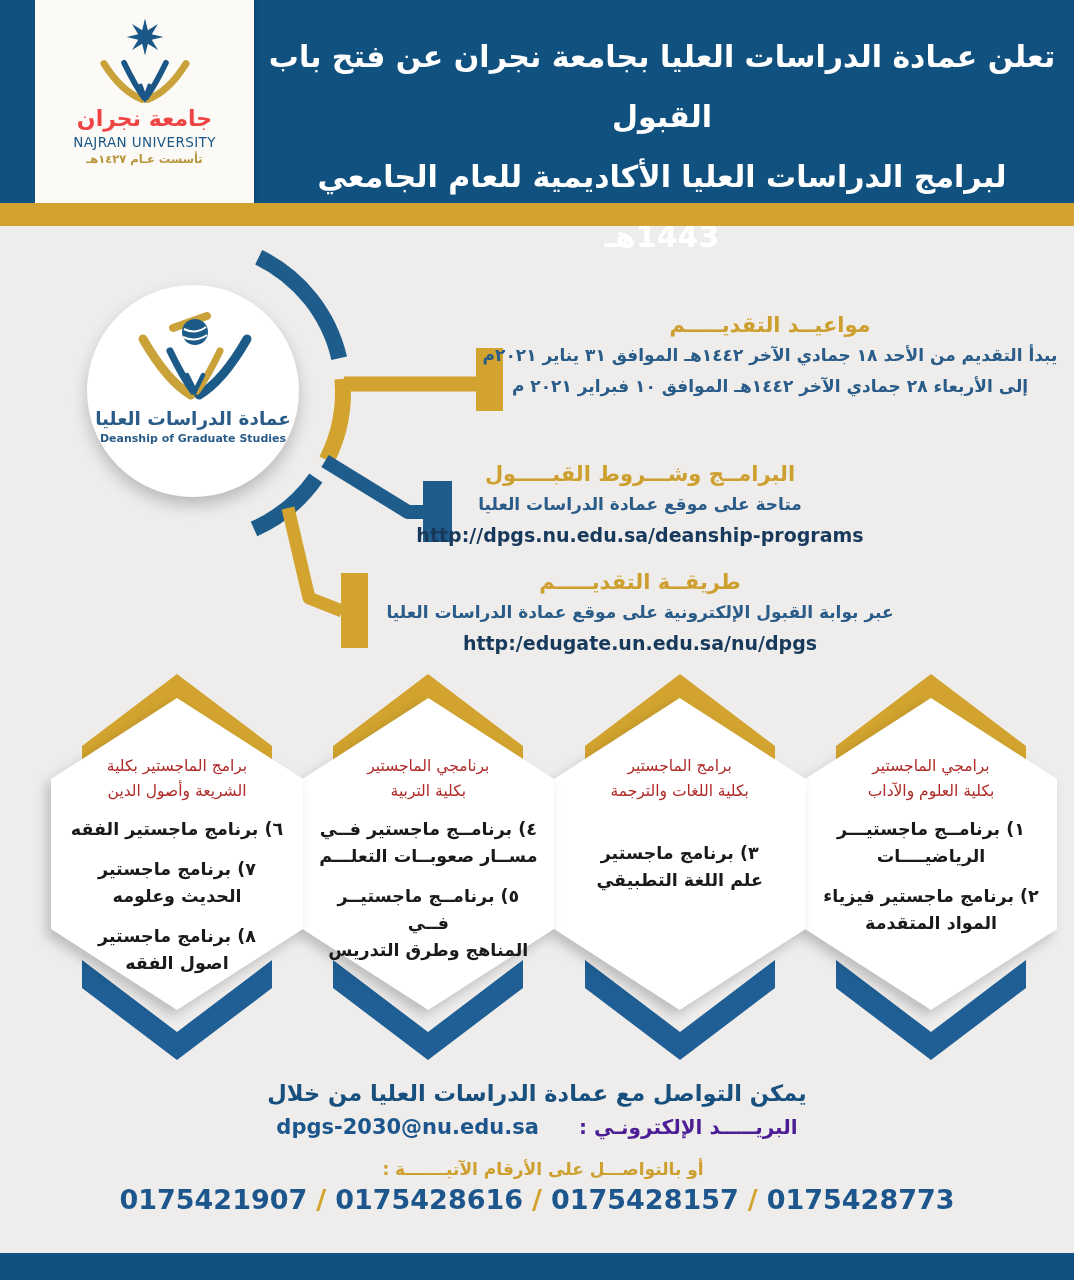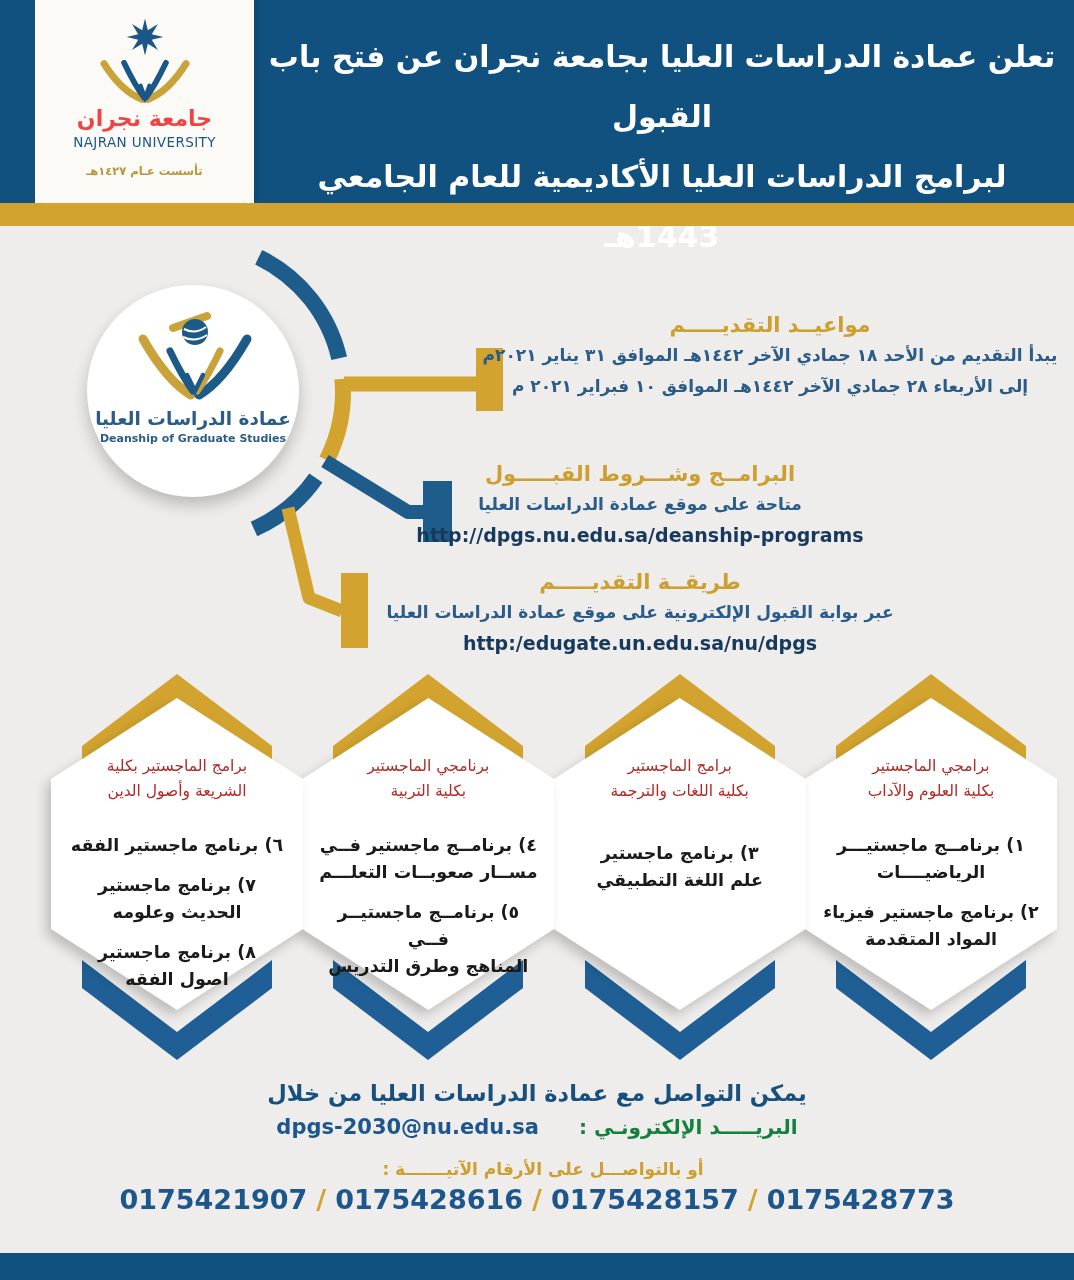--- a/index.html
+++ b/index.html
@@ -10,21 +10,21 @@
   .header { position:absolute; left:0; top:0; width:1074px; height:203px; background:#11517f; }
   .gold-band { position:absolute; left:0; top:203px; width:1074px; height:23px; background:#d2a42f; }
   .header-title { position:absolute; left:258px; right:8px; top:27px; text-align:center; color:#ffffff; }
   .header-title .t-line { font-size:30px; font-weight:bold; line-height:60px; }
 
   .logo-box { position:absolute; left:35px; top:0; width:219px; height:203px; background:#fbfaf7;
               box-shadow:3px 0 5px rgba(0,0,0,.12); display:flex; flex-direction:column; align-items:center; }
   .logo-box .star { margin-top:16px; }
   .logo-box .uni-ar { font-size:22px; font-weight:bold; color:#ef4444; line-height:30px; margin-top:-2px; }
   .logo-box .uni-en { direction:ltr; font-size:13.5px; font-weight:normal; color:#1b5786; letter-spacing:.4px; line-height:17px; }
-  .logo-box .uni-founded { font-size:11.5px; font-weight:bold; color:#b9963b; line-height:16px;margin-top:12px; }
+  .logo-box .uni-founded { font-size:11.5px; font-weight:bold; color:#b9963b; line-height:16px; }
 
   
   svg.overlay { position:absolute; left:0; top:0; z-index:1; pointer-events:none; }
 
   
   .emblem { position:absolute; left:87px; top:285px; width:212px; height:212px; background:#ffffff; border-radius:50%;
             box-shadow:0 8px 16px rgba(0,0,0,.22); z-index:2; display:flex; flex-direction:column; align-items:center; }
   .emblem .em-ar { font-size:18.5px; font-weight:bold; color:#2a5c89; line-height:24px; margin-top:2px; }
   .emblem .em-en { direction:ltr; font-size:11px; font-weight:bold; color:#2a5c89; line-height:15px; }
 
@@ -43,29 +43,29 @@
   .badge { position:relative; width:246px; height:386px; }
   .chev { position:absolute; left:50%; transform:translateX(-50%); z-index:1; }
   .chev-top { top:0; }
   .chev-bottom { top:286px; }
   .hex-shadow { position:absolute; left:-3px; right:-3px; top:24px; height:312px; z-index:2;
                 filter:drop-shadow(-5px 6px 6px rgba(0,0,0,.20)); }
   .hex { width:100%; height:100%; background:#ffffff;
          clip-path:polygon(50% 0%, 100% 26%, 100% 74%, 50% 100%, 0% 74%, 0% 26%); }
   .badge-content { position:absolute; left:12px; right:12px; top:80px; z-index:3; text-align:center; }
   .badge-title { font-size:15.5px; font-weight:normal; color:#af2a27; line-height:25px; }
-  .badge-items { margin-top:28px; }
+  .badge-items { margin-top:12px; }
   .badge:nth-child(2) .badge-items { margin-top:36px; }
   .badge-item { font-size:17.5px; font-weight:bold; color:#1a1a1a; line-height:27px; white-space:pre-line; margin-bottom:13px; }
 
   
   .f-contact { position:absolute; left:0; top:1080px; width:1074px; text-align:center;
                font-size:22.5px; font-weight:bold; color:#17507e; z-index:2; }
   .f-email { position:absolute; left:0; top:1115px; width:1074px; text-align:center; z-index:2; }
-  .f-email .email-label { font-size:20px; font-weight:bold; color:#15803d;margin-left:27px; }
+  .f-email .email-label { font-size:20px; font-weight:bold; color:#4c1d95;margin-left:27px; }
   .f-email .email-value { direction:ltr; display:inline-block; font-size:21px; font-weight:bold; color:#1c568c; margin-right:8px; }
   .f-phones-label { position:absolute; left:0; top:1159px; width:1074px; text-align:center;
                     font-size:17px; font-weight:bold; color:#cd9f2e; z-index:2;padding-left:12px; }
   .f-phones { position:absolute; left:0; top:1184px; width:1074px; text-align:center; direction:ltr;
               font-size:27px; font-weight:bold; color:#1c568c; z-index:2; }
   .f-phones .sep { color:#d2a42f; margin:0 9px; }
   .bottom-bar { position:absolute; left:0; top:1253px; width:1074px; height:27px; background:#11517f; }
 </style>
 </head>
 <body>

